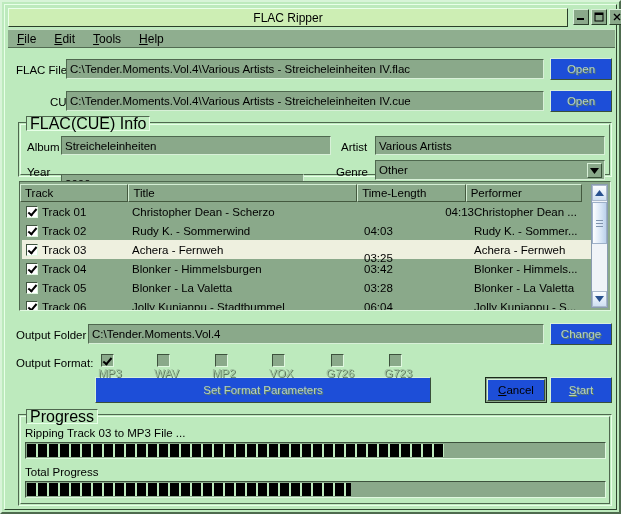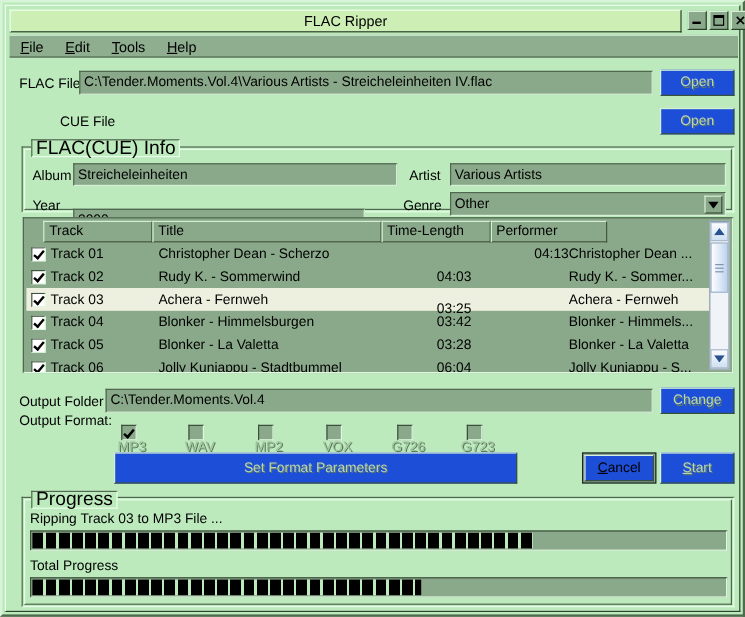--- a/index.html
+++ b/index.html
@@ -194,22 +194,22 @@
     background: #8aa98a;
     box-sizing: border-box;
     border-top: 1px solid #4f684f;
     border-left: 1px solid #4f684f;
     border-right: 1px solid #e0f8e0;
     border-bottom: 1px solid #e0f8e0;
     overflow: hidden;
   }
   #tl-head {
     position: absolute;
-    left: 16px; top: 2px;
-    width: 470px; height: 18px;
+    left: 0; top: 2px;
+    width: 562px; height: 18px;
     display: flex;
   }
   .th {
     box-sizing: border-box;
     height: 18px;
     background: #8aa98a;
     border-top: 1px solid #d4eed4;
     border-left: 1px solid #d4eed4;
     border-right: 1px solid #44593f;
     border-bottom: 1px solid #44593f;
@@ -410,20 +410,21 @@
     <div class="menu-item"><u>E</u><span>dit</span></div>
     <div class="menu-item"><u>T</u><span>ools</span></div>
     <div class="menu-item"><u>H</u><span>elp</span></div>
   </div>
 
   <div class="label" style="left:11px; top:59px;">FLAC File</div>
   <div class="field" style="position:absolute; left:61px; top:54px; width:478px; height:20px;">C:\Tender.Moments.Vol.4\Various Artists - Streicheleinheiten IV.flac</div>
   <div class="btn disabled" style="position:absolute; left:545px; top:53px; width:62px; height:22px;">Open</div>
 
   <div class="label" style="left:11px; top:91px;margin-left:34px;">CUE File</div>
+  <div class="field" style="position:absolute; left:61px; top:86px; width:478px; height:20px;">C:\Tender.Moments.Vol.4\Various Artists - Streicheleinheiten IV.cue</div>
   <div class="btn disabled" style="position:absolute; left:545px; top:85px; width:62px; height:22px;">Open</div>
 
   <div class="groupbox" style="left:13px; top:117px; width:594px; height:55px;">
     <div class="groupbox-inner"></div>
   </div>
   <div class="group-title" style="left:21px; top:111px;">FLAC(CUE) Info</div>
 
   <div class="label" style="left:22px; top:136px;">Album</div>
   <div class="field" style="position:absolute; left:56px; top:131px; width:270px; height:19px;">Streicheleinheiten</div>
 
@@ -524,21 +525,21 @@
               <path d="M0 0 L9 0 L4.5 6 Z" fill="#28518f"></path>
             </svg>
       </div>
     </div>
   </div>
 
   <div class="label" style="left:11px; top:324px;">Output Folder</div>
   <div class="field" style="position:absolute; left:83px; top:319px; width:456px; height:20px;">C:\Tender.Moments.Vol.4</div>
   <div class="btn disabled" style="position:absolute; left:545px; top:318px; width:62px; height:22px;">Change</div>
 
-  <div class="label" style="left:11px; top:340px;">Output Format:</div>
+  <div class="label" style="left:11px; top:352px;">Output Format:</div>
   <div id="fmt-row"></div>
 
   <div class="btn disabled" style="position:absolute; left:90px; top:372px; width:336px; height:26px;">Set Format Parameters</div>
 
   <div class="btn-outline" style="position:absolute; left:480px; top:372px; width:62px; height:26px;">
     <div class="btn" style="width:100%; height:100%;">
           <span style="text-decoration:underline">C</span>
           <span>ancel</span>
         </div>
   </div>

